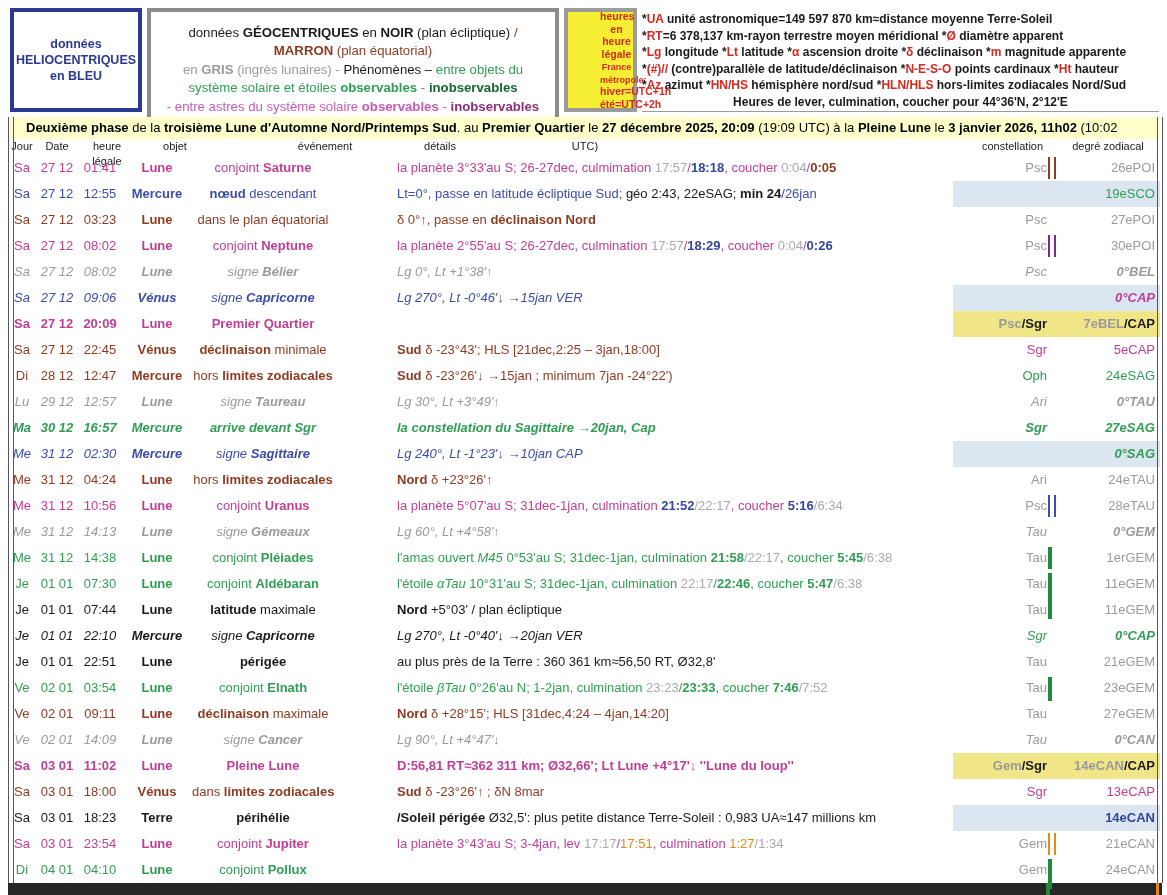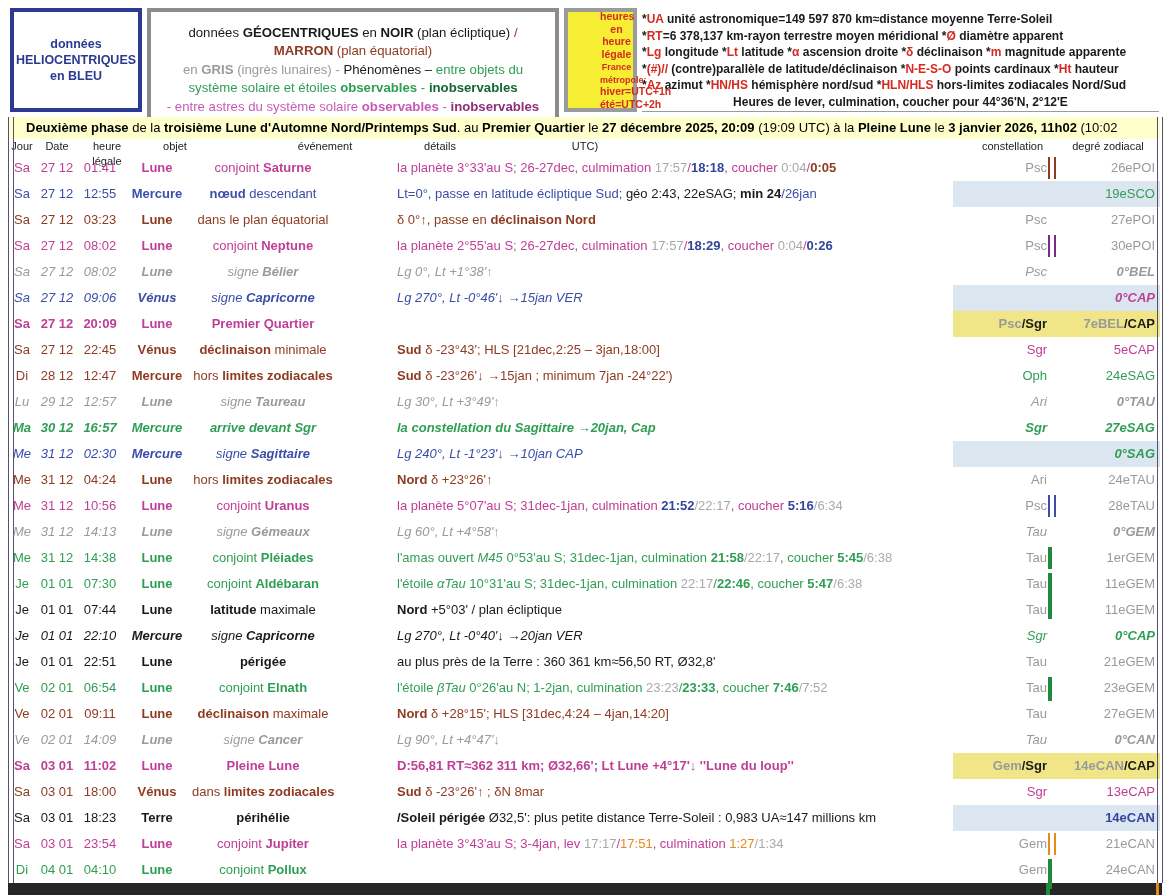--- a/index.html
+++ b/index.html
@@ -340,21 +340,21 @@
         <div class="cell c-heure">22:51</div>
         <div class="cell c-objet">Lune</div>
         <div class="cell c-ev"><span class="t-b">périgée</span></div>
         <div class="cell c-det"><span>au plus près de la Terre : 360 361 km≈56,50 RT, Ø32,8'</span></div>
         <div class="cell c-con"><span class="t-gry">Tau</span></div>
         <div class="cell c-deg"><span class="t-gry">21eGEM</span></div>
       </div>
       <div class="row grn">
         <div class="cell c-jour">Ve</div>
         <div class="cell c-date">02 01</div>
-        <div class="cell c-heure">06:54</div>
+        <div class="cell c-heure">03:54</div>
         <div class="cell c-objet">Lune</div>
         <div class="cell c-ev"><span>conjoint </span><span class="t-b">Elnath</span></div>
         <div class="cell c-det"><span>l'étoile </span><span class="t-i">βTau</span><span> 0°26'au N; 1-2jan, culmination </span><span class="t-dim">23:23</span><span>/</span><span class="t-grnb">23:33</span><span>, coucher </span><span class="t-grnb">7:46</span><span class="t-dim">/7:52</span></div>
         <div class="cell c-con"><span class="t-gry">Tau</span></div>
         <div class="cell c-deg"><span class="t-gry">23eGEM</span></div>
         <div class="marker bar" style="height: 24px; background: rgb(31, 138, 60);"></div>
       </div>
       <div class="row mar">
         <div class="cell c-jour">Ve</div>
         <div class="cell c-date">02 01</div>

